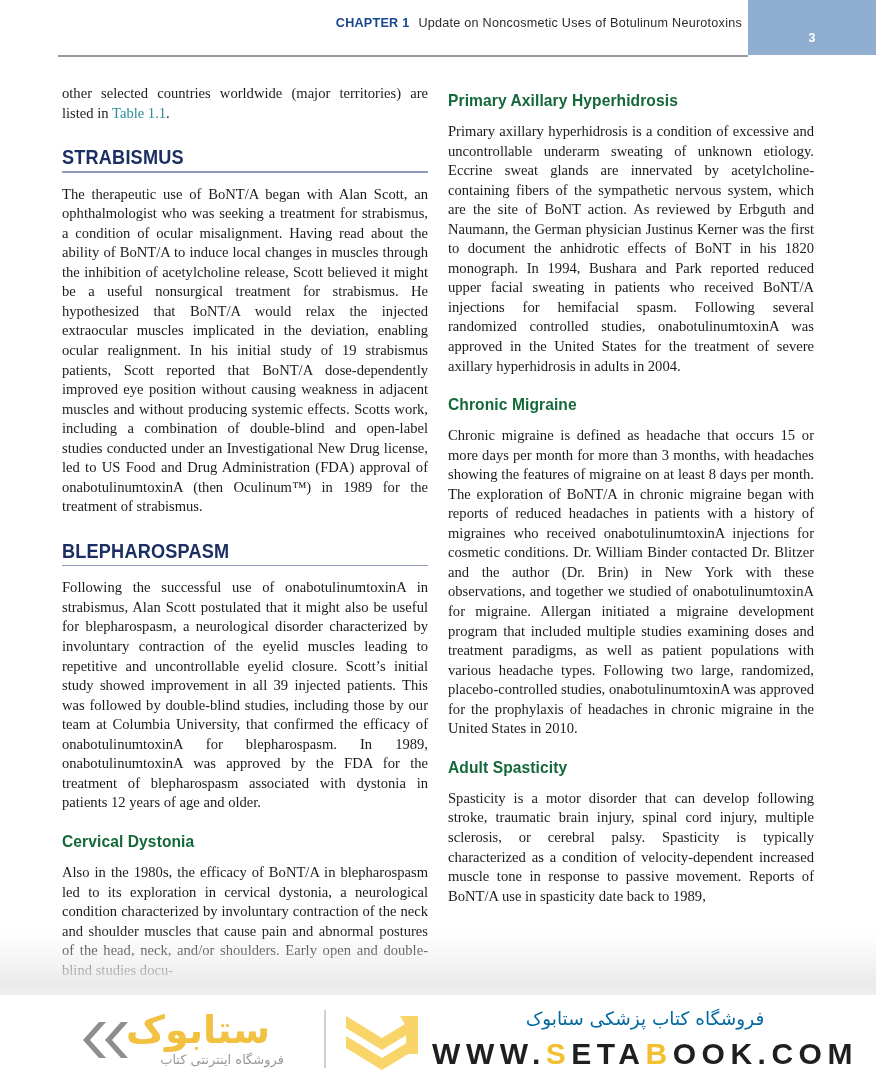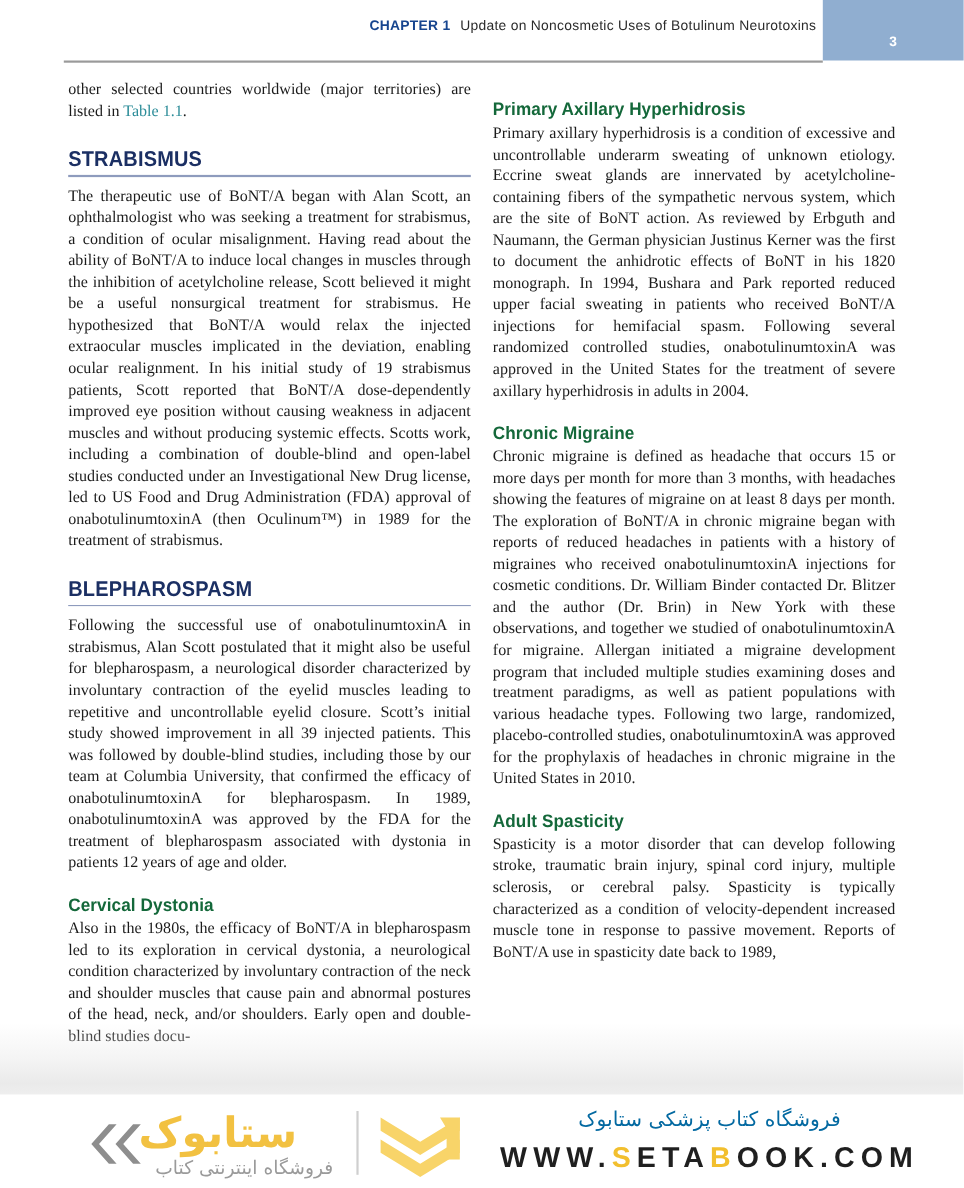--- a/index.html
+++ b/index.html
@@ -82,21 +82,21 @@
   }
   .col {
     position: absolute;
     top: 0;
     width: 366px;
   }
   .col-left  { left: 62px; }
   .col-right { left: 448px; }
 
   p.body {
-    margin: 0 0 0 0;
+    margin: 12px 0 0 0;
     font-size: 14.6px;
     line-height: 19.55px;
     text-align: justify;
     text-justify: inter-word;
     color: #1b1b1b;
     hyphens: none;
   }
 
   a.xref {
     color: #2b8c98;
@@ -189,21 +189,21 @@
     white-space: nowrap;
     font-weight: bold;
   }
   .logo-sub {
     position: absolute;
     left: 38px;
     top: 48px;
     width: 208px;
     text-align: center;
     font-family: "DejaVu Sans", sans-serif;
-    font-size: 17px;
+    font-size: 13px;
     color: #9a9a9a;
     direction: rtl;
     white-space: nowrap;
   }
   .logo-divider {
     position: absolute;
     left: 244px;
     top: 6px;
     width: 2px;
     height: 58px;
@@ -226,21 +226,21 @@
     font-family: "DejaVu Sans", sans-serif;
     font-size: 18.5px;
     color: #0369a1;
     direction: rtl;
     white-space: nowrap;
     line-height: 26px;
   }
   .url-line {
     margin-top: 5px;
     font-family: "Liberation Sans", sans-serif;
-    font-size: 26px;
+    font-size: 30px;
     font-weight: bold;
     letter-spacing: 5.5px;
     color: #1f1f1f;
     white-space: nowrap;
   }
   .url-line .gold { color: #f2bf2e; }
 </style>
 </head>
 <body>
 

